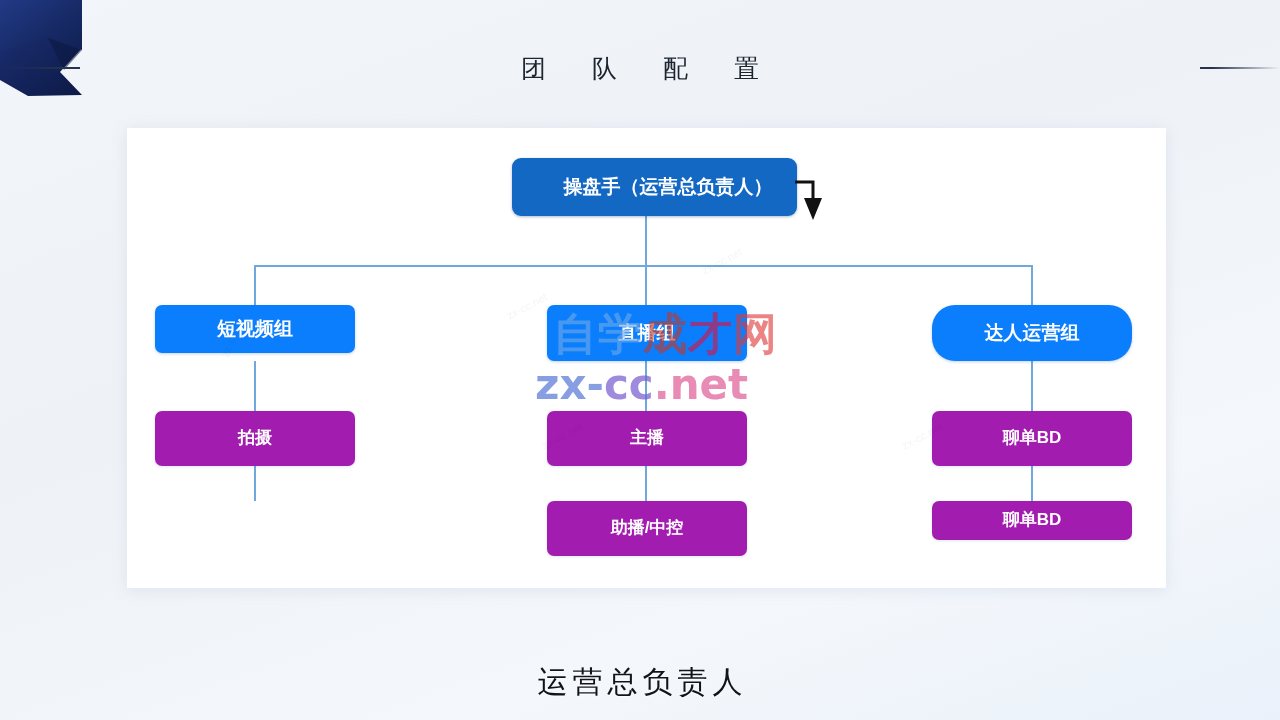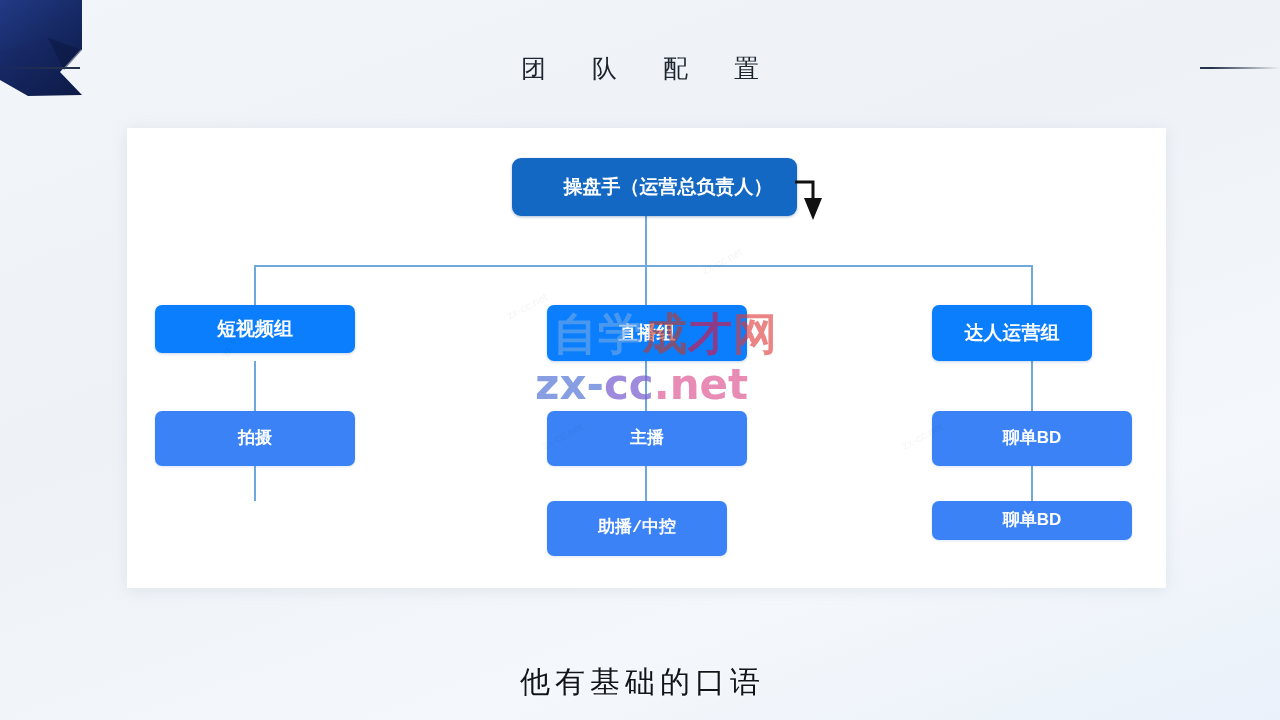--- a/index.html
+++ b/index.html
@@ -37,21 +37,21 @@
   .chart { position:absolute; left:0; top:0; width:1280px; height:720px; }
   .node {
     position:absolute; display:flex; align-items:center; justify-content:center;
     color:#ffffff; font-weight:bold; text-align:center; line-height:1.2;
     border-radius:7px; white-space:nowrap;
   }
   .node.root  { background:#1268c3; font-size:19px; border-radius:9px;
                 box-shadow:0 1px 3px rgba(10,60,120,.35); }
   .node.group { background:#0a7efc; font-size:19px;
                 box-shadow:0 1px 3px rgba(10,80,180,.25); }
-  .node.leaf  { background:#3b82f6; font-size:17px;
+  .node.leaf  { background:#a21caf; font-size:17px;
                 box-shadow:0 1px 3px rgba(60,120,200,.18); }
 
   .conn { position:absolute; background:#6fa8dc; }
   .conn.v { width:2px; }
   .conn.h { height:2px; }
 
   
   .cursor-arrow { position:absolute; left:793px; top:178px; width:30px; height:44px; }
 
   
@@ -142,25 +142,25 @@
   <div class="node leaf" style="left:155px; top:411px; width:200px; height:55px;">
     <span>拍摄</span>
   </div>
 
   <div class="node group" style="left:547px; top:305px; width:200px; height:56px;">
     <span>直播组</span>
   </div>
   <div class="node leaf" style="left:547px; top:411px; width:200px; height:55px;">
     <span>主播</span>
   </div>
-  <div class="node leaf" style="left:547px; top:501px; width:180px; height:55px;font-family:Liberation Mono, monospace;">
+  <div class="node leaf" style="left:547px; top:501px; width:200px; height:55px;">
     <span>助播/中控</span>
   </div>
 
-  <div class="node group" style="left:932px; top:305px; width:160px; height:56px;">
+  <div class="node group" style="left:932px; top:305px; width:200px; height:56px;border-radius:23px;">
     <span>达人运营组</span>
   </div>
   <div class="node leaf" style="left:932px; top:411px; width:200px; height:55px;">
     <span>聊单BD</span>
   </div>
   <div class="node leaf" style="left:932px; top:501px; width:200px; height:39px;">
     <span>聊单BD</span>
   </div>
 </div>
 
@@ -176,13 +176,13 @@
   <div class="wm-en">
     <span class="c1">zx-</span><span class="c2">cc</span><span class="c3">.net</span>
   </div>
   <div class="wm-faint" style="left:505px; top:300px; transform:rotate(-28deg);">zx-cc.net</div>
   <div class="wm-faint" style="left:700px; top:255px; transform:rotate(-28deg);">zx-cc.net</div>
   <div class="wm-faint" style="left:210px; top:330px; transform:rotate(-70deg);">zx-cc.net</div>
   <div class="wm-faint" style="left:540px; top:430px; transform:rotate(-28deg);">zx-cc.net</div>
   <div class="wm-faint" style="left:900px; top:430px; transform:rotate(-28deg);">zx-cc.net</div>
 </div>
 
-<div class="caption">他有基础的口语</div>
+<div class="caption">运营总负责人</div>
 
 </body></html>

